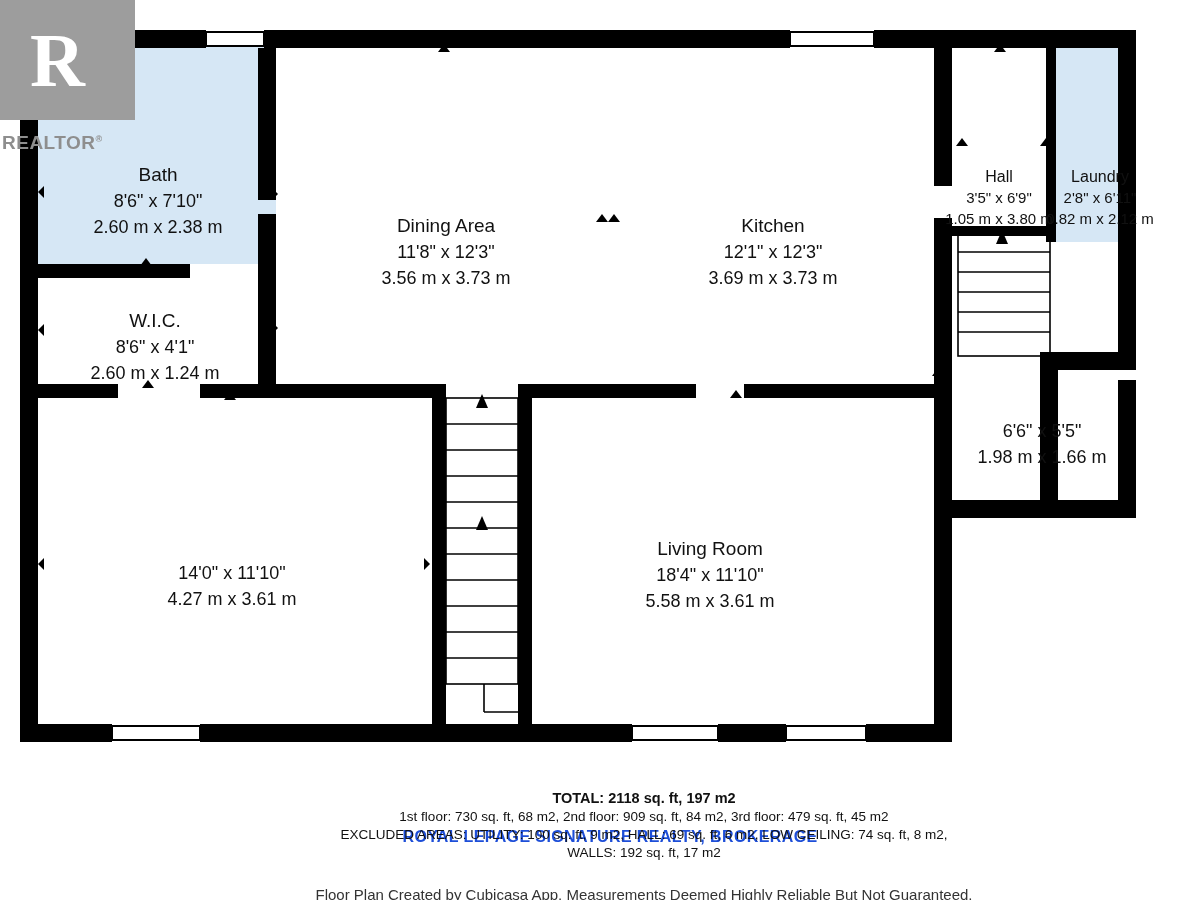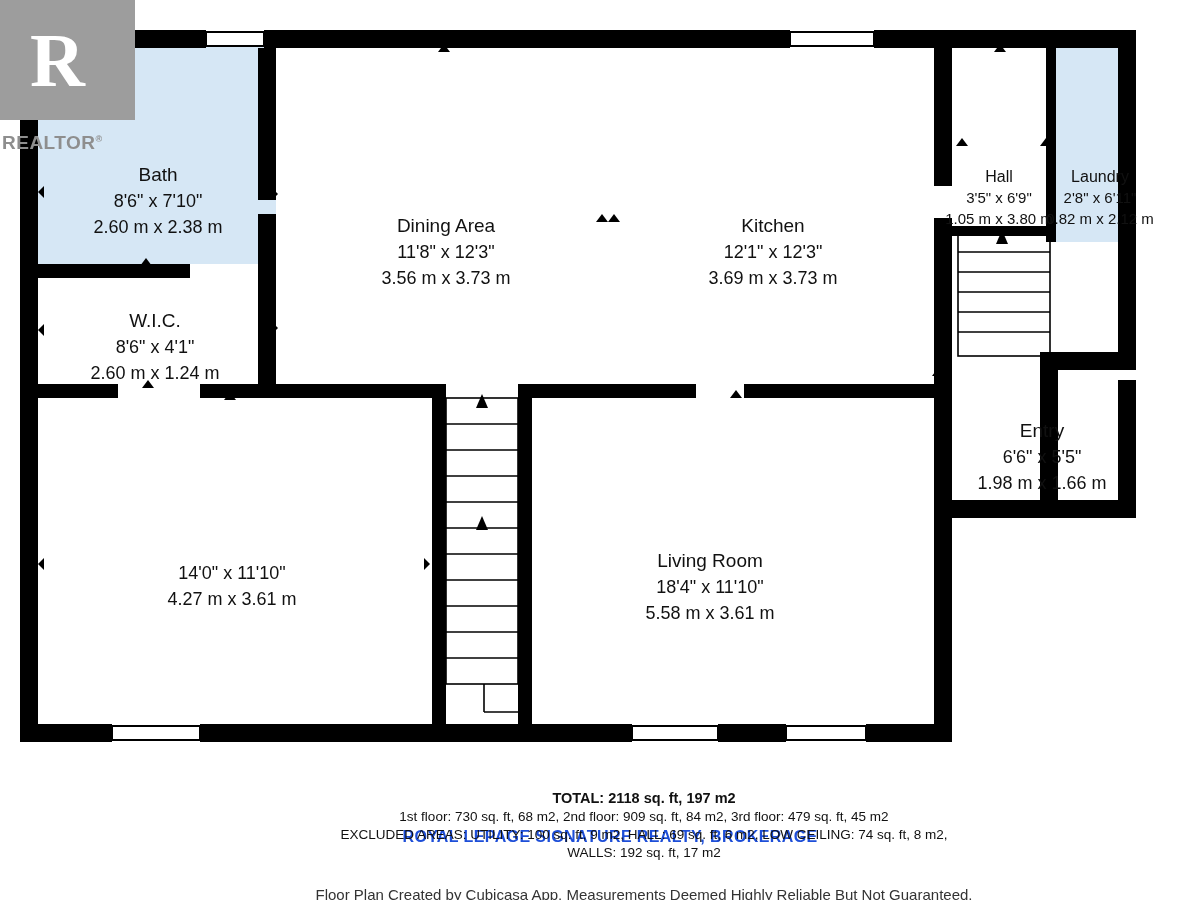--- a/index.html
+++ b/index.html
@@ -210,31 +210,30 @@
   <div class="d2">1.05 m x 3.80 m</div>
 </div>
 
 <div class="room small" style="left:1026px;top:132px;width:148px;">
   <div class="nm">Laundry</div>
   <div class="d1">2'8" x 6'11"</div>
   <div class="d2">0.82 m x 2.12 m</div>
 </div>
 
 <div class="room" style="left:942px;top:418px;width:200px;">
-  <div class="nm">Entry</div>
   <div class="d1">6'6" x 5'5"</div>
   <div class="d2">1.98 m x 1.66 m</div>
 </div>
 
 <div class="room" style="left:110px;top:560px;width:244px;">
   <div class="d1">14'0" x 11'10"</div>
   <div class="d2">4.27 m x 3.61 m</div>
 </div>
 
-<div class="room" style="left:602px;top:548px;width:216px;">
+<div class="room" style="left:602px;top:536px;width:216px;">
   <div class="nm">Living Room</div>
   <div class="d1">18'4" x 11'10"</div>
   <div class="d2">5.58 m x 3.61 m</div>
 </div>
 
 <div class="footer">
   <div class="tot">TOTAL: 2118 sq. ft, 197 m2</div>
   <div class="ln">1st floor: 730 sq. ft, 68 m2, 2nd floor: 909 sq. ft, 84 m2, 3rd floor: 479 sq. ft, 45 m2</div>
   <div class="ln">EXCLUDED AREAS: UTILITY: 100 sq. ft, 9 m2, HALL: 69 sq. ft, 6 m2, LOW CEILING: 74 sq. ft, 8 m2,</div>
   <div class="ln">WALLS: 192 sq. ft, 17 m2</div>

